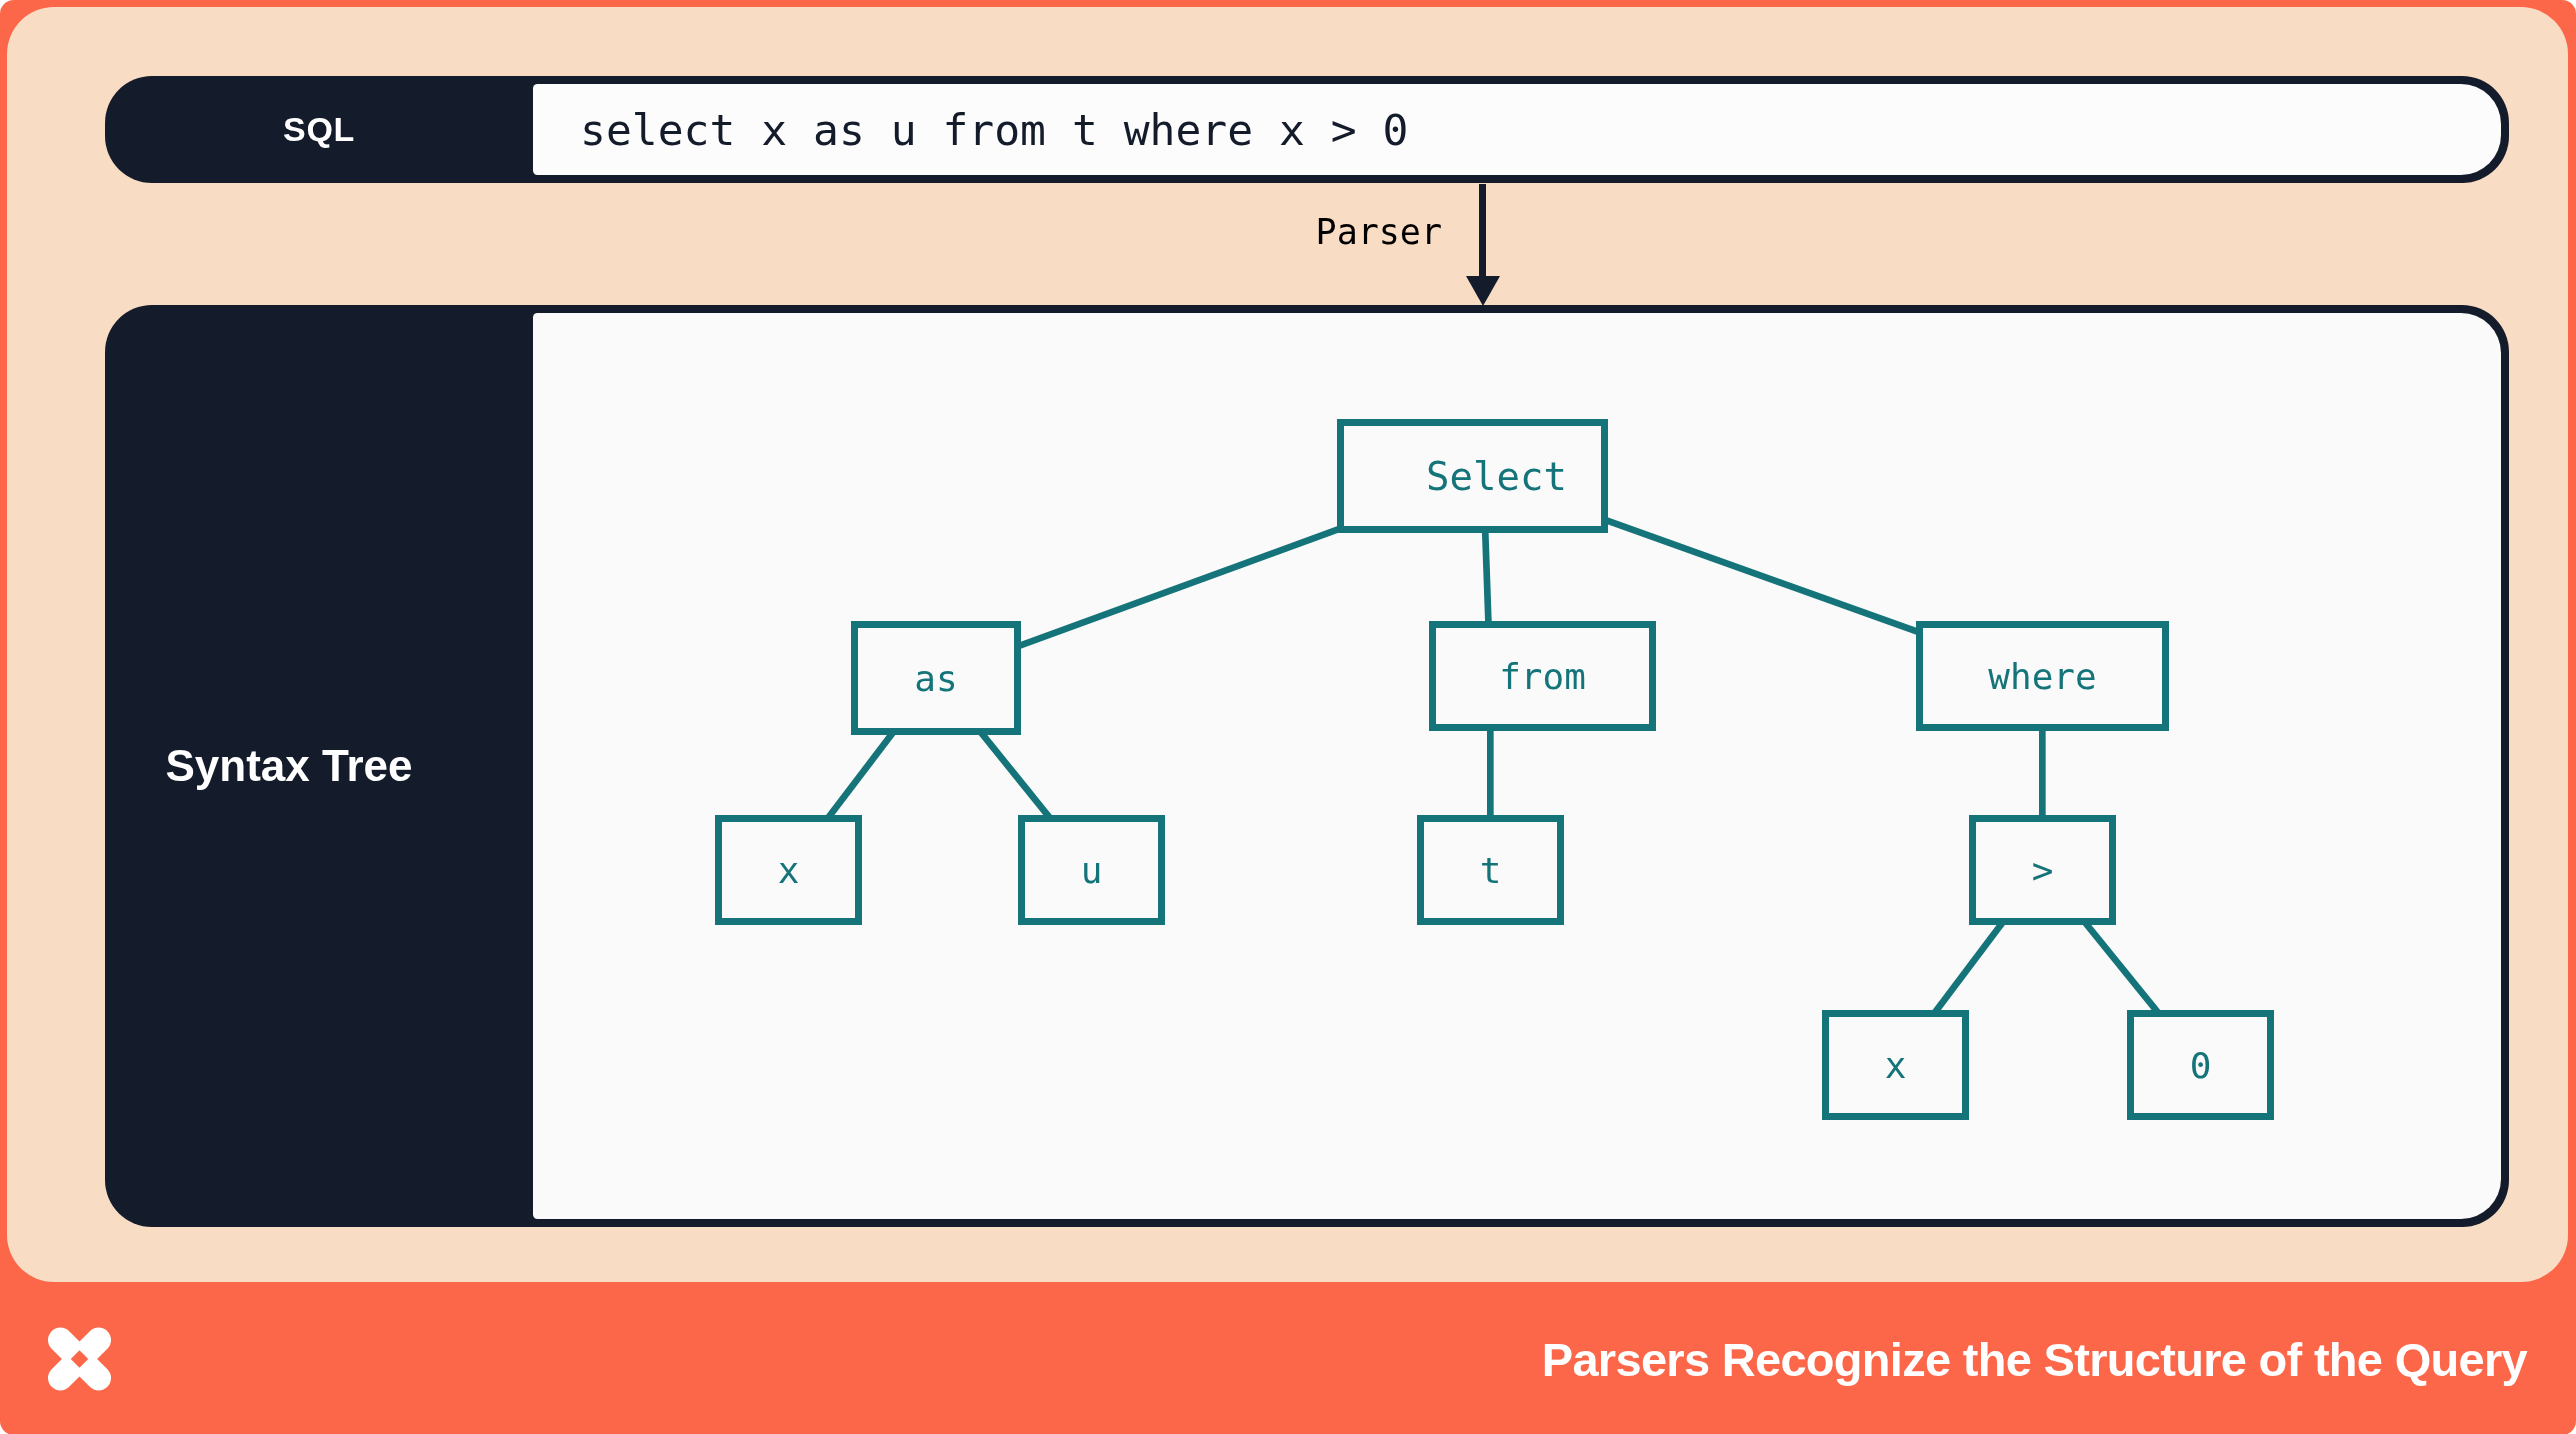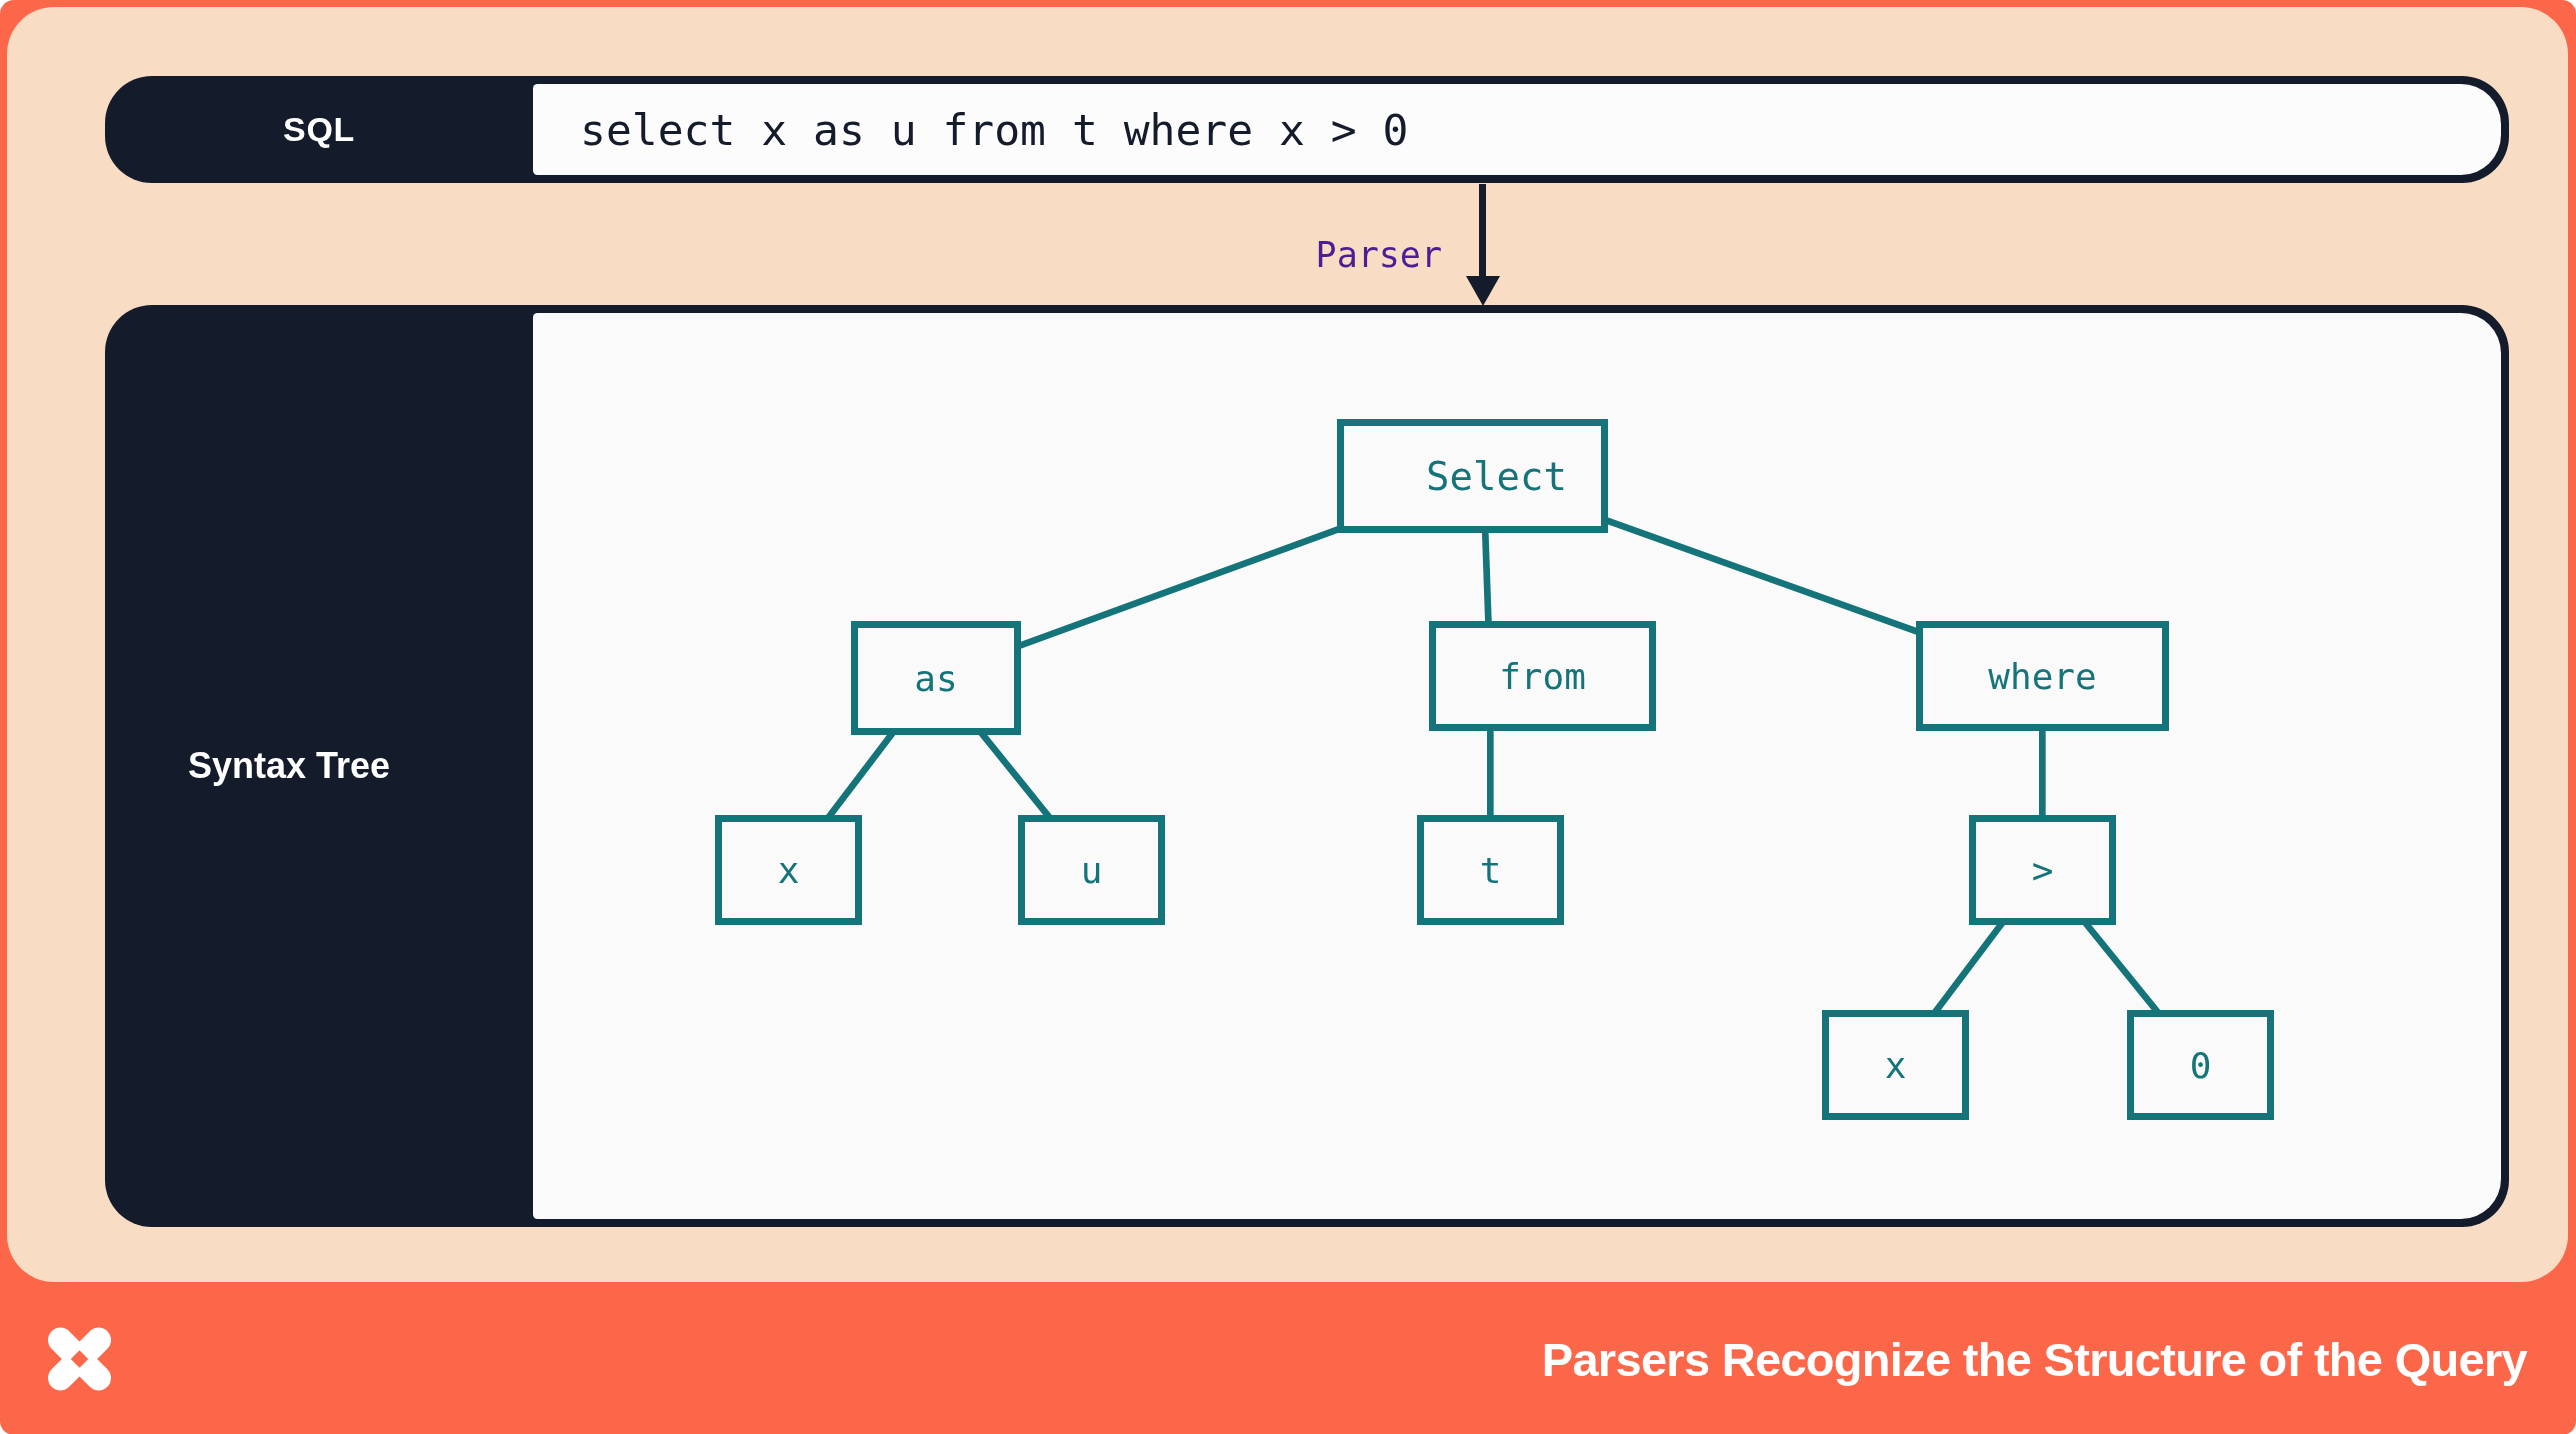--- a/index.html
+++ b/index.html
@@ -40,34 +40,34 @@
   .arrow-shaft {
     position: absolute; left: 1479px; top: 184px; width: 6.7px; height: 93px;
     background: #141b2b;
   }
   .arrow-head {
     position: absolute; left: 1466px; top: 276px; width: 0; height: 0;
     border-left: 17px solid transparent; border-right: 17px solid transparent;
     border-top: 30px solid #141b2b;
   }
   .parser-label {
-    position: absolute; left: 1186px; top: 235px; width: 256px;
+    position: absolute; left: 1186px; top: 212px; width: 256px;
     text-align: right; font-family: "DejaVu Sans Mono", monospace;
-    font-size: 35px; color: #4c1d95;
+    font-size: 35px; color: #000000;
   }
 
   
   .tree-panel {
     position: absolute; left: 105px; top: 305px; width: 2404px; height: 922px;
     background: #141b2b; border-radius: 47px;
   }
   .tree-panel .panel-label {
     position: absolute; left: 0; top: 0; width: 368px; height: 100%;
     display: flex; align-items: center; justify-content: center;
-    color: #ffffff; font-size: 36px; font-weight: bold;
+    color: #ffffff; font-size: 44px; font-weight: bold;
   }
   .tree-canvas {
     position: absolute; left: 428px; top: 8.2px; right: 8.2px; bottom: 8.2px;
     background: #fafafa; border-radius: 4.4px 40px 40px 4.4px;
     overflow: hidden;
   }
   .tree-canvas svg.edges { position: absolute; left: 0; top: 0; width: 1968px; height: 906px; }
 
   .node {
     position: absolute; box-sizing: border-box;

